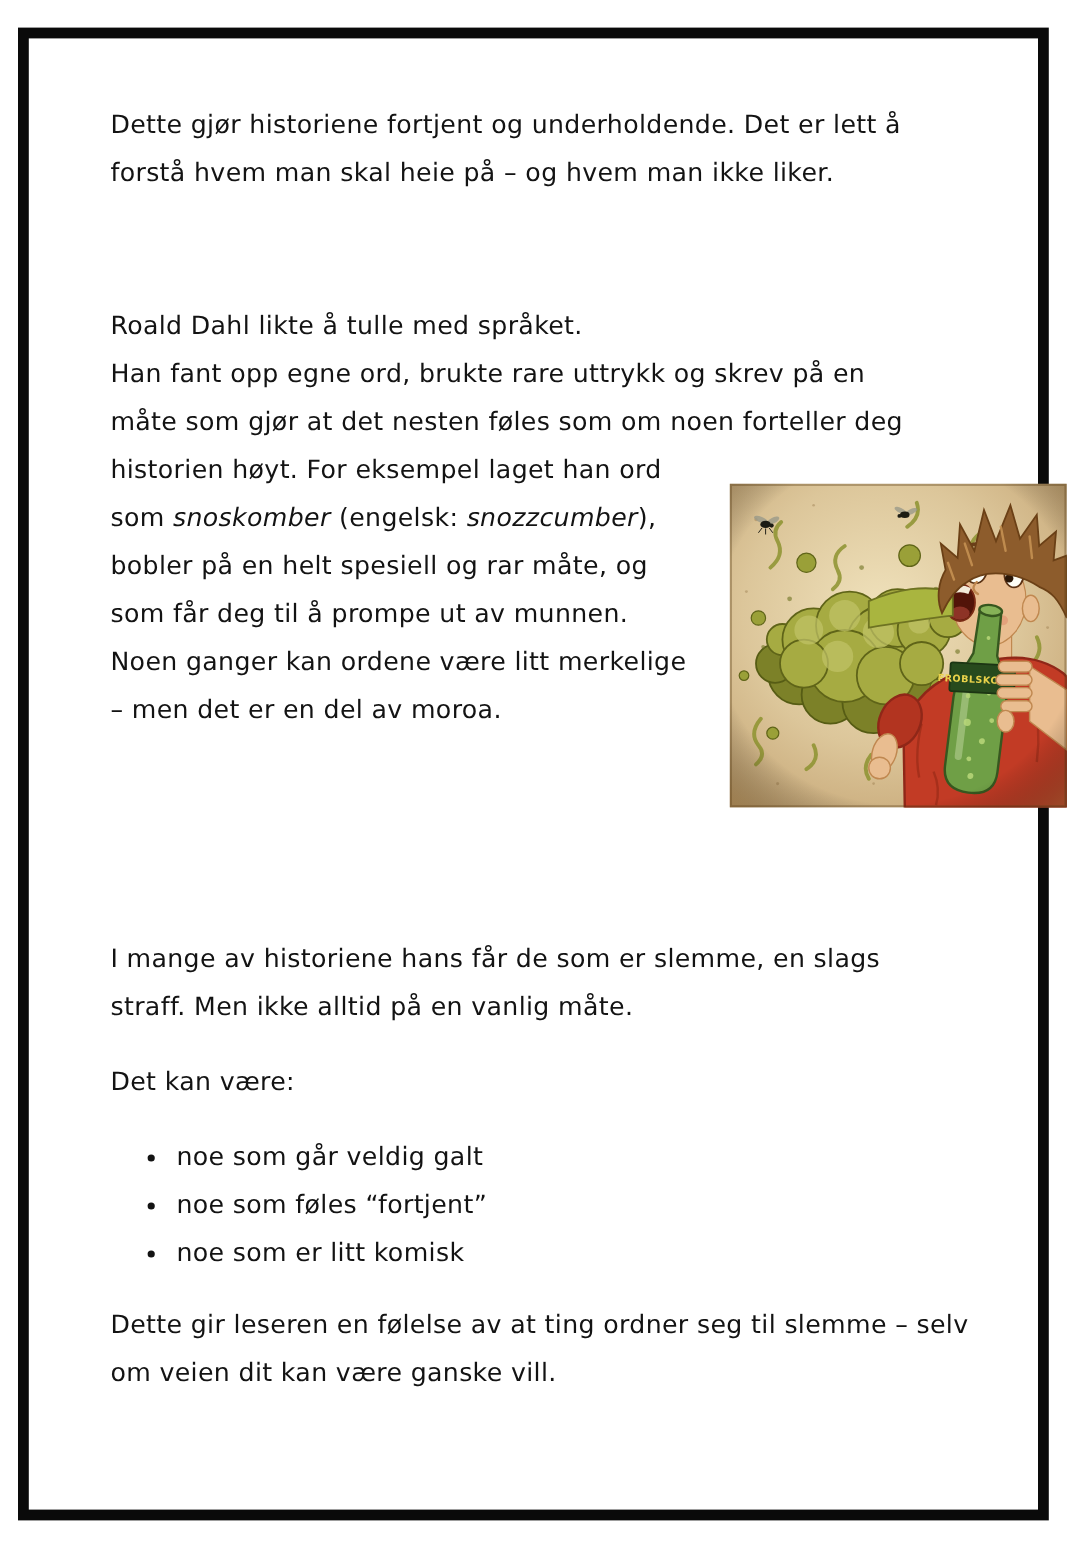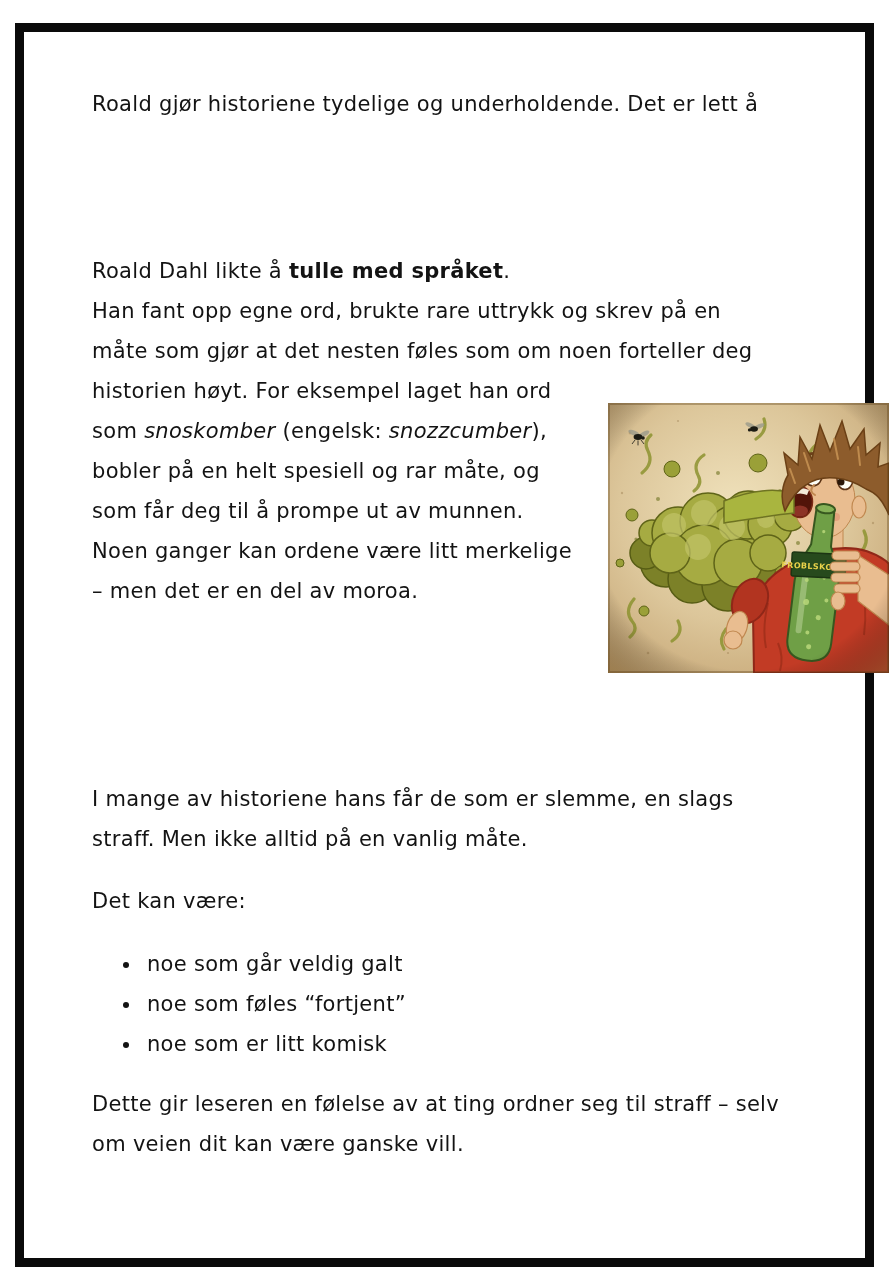--- a/index.html
+++ b/index.html
@@ -8,37 +8,38 @@
     background:#ffffff;
     font-family:"DejaVu Sans","Liberation Sans",sans-serif;
     color:#131313;
   }
   .frame {
     position:absolute; left:15px; top:23px; width:859px; height:1244px;
     border:9px solid #0a0a0a; box-sizing:border-box; z-index:1; background:transparent;
   }
   .txt { position:absolute; left:92px; font-size:21px; letter-spacing:0.3px; z-index:2; }
   .txt .line { height:40px; line-height:40px; white-space:pre; }
-  .b { font-weight:bold;margin-top:28px; }
+  .b { font-weight:normal;margin-top:28px; }
   .i { font-style:italic;margin-top:28px; }
   .bullets .line { padding-left:55px; position:relative; }
   .bullets .line::before {
     content:""; position:absolute; left:31px; top:18px;
     width:6px; height:6px; border-radius:50%; background:#131313;
   }
   .illus { position:absolute; left:608px; top:403px; width:281px; height:270px; z-index:3; }
   .illus svg { display:block; width:100%; height:100%; }
 </style>
 </head>
 <body>
 
 <div class="frame"></div>
 
 <div class="txt" style="top:84px">
-    <div class="line"><span>Roald gjør historiene tydelige og underholdende. Det er lett å</span></div>
+    <div class="line"><span>Dette gjør historiene fortjent og underholdende. Det er lett å</span></div>
+    <div class="line"><span>forstå hvem man skal heie på – og hvem man ikke liker.</span></div>
   </div>
 
 <div class="txt" style="top:251px">
     <div class="line"><span>Roald Dahl likte å </span><span class="b">tulle med språket</span><span>.</span></div>
     <div class="line"><span>Han fant opp egne ord, brukte rare uttrykk og skrev på en</span></div>
     <div class="line"><span>måte som gjør at det nesten føles som om noen forteller deg</span></div>
     <div class="line"><span>historien høyt. For eksempel laget han ord</span></div>
     <div class="line"><span>som </span><span class="i">snoskomber</span><span> (engelsk: </span><span class="i">snozzcumber</span><span>),</span></div>
     <div class="line"><span>bobler på en helt spesiell og rar måte, og</span></div>
     <div class="line"><span>som får deg til å prompe ut av munnen.</span></div>
@@ -55,21 +56,21 @@
   <div class="line">Det kan være:</div>
 </div>
 
 <div class="txt bullets" style="top:944px">
     <div class="line"><span>noe som går veldig galt</span></div>
     <div class="line"><span>noe som føles “fortjent”</span></div>
     <div class="line"><span>noe som er litt komisk</span></div>
   </div>
 
 <div class="txt" style="top:1084px">
-    <div class="line"><span>Dette gir leseren en følelse av at ting ordner seg til straff – selv</span></div>
+    <div class="line"><span>Dette gir leseren en følelse av at ting ordner seg til slemme – selv</span></div>
     <div class="line"><span>om veien dit kan være ganske vill.</span></div>
   </div>
 
 <div class="illus">
   <svg viewBox="0 0 281 270" preserveAspectRatio="none">
     <defs>
       <radialGradient id="parch" cx="45%" cy="40%" r="75%">
         <stop offset="0" stop-color="#f0e2bc"></stop>
         <stop offset="0.55" stop-color="#dcc69a"></stop>
         <stop offset="1" stop-color="#c3a271"></stop>

